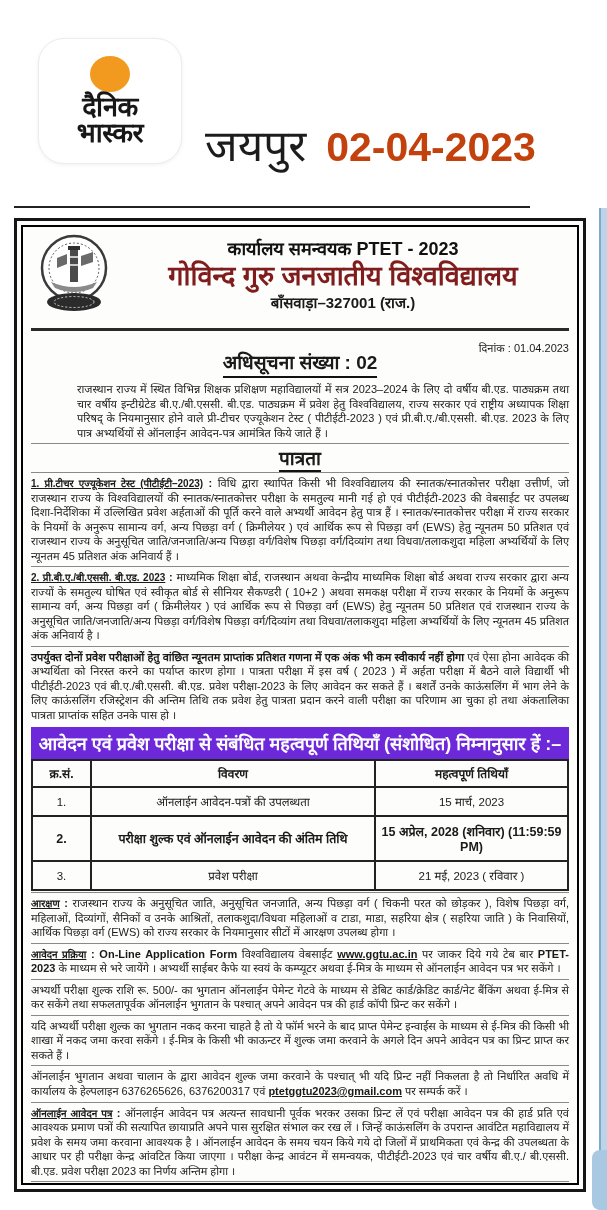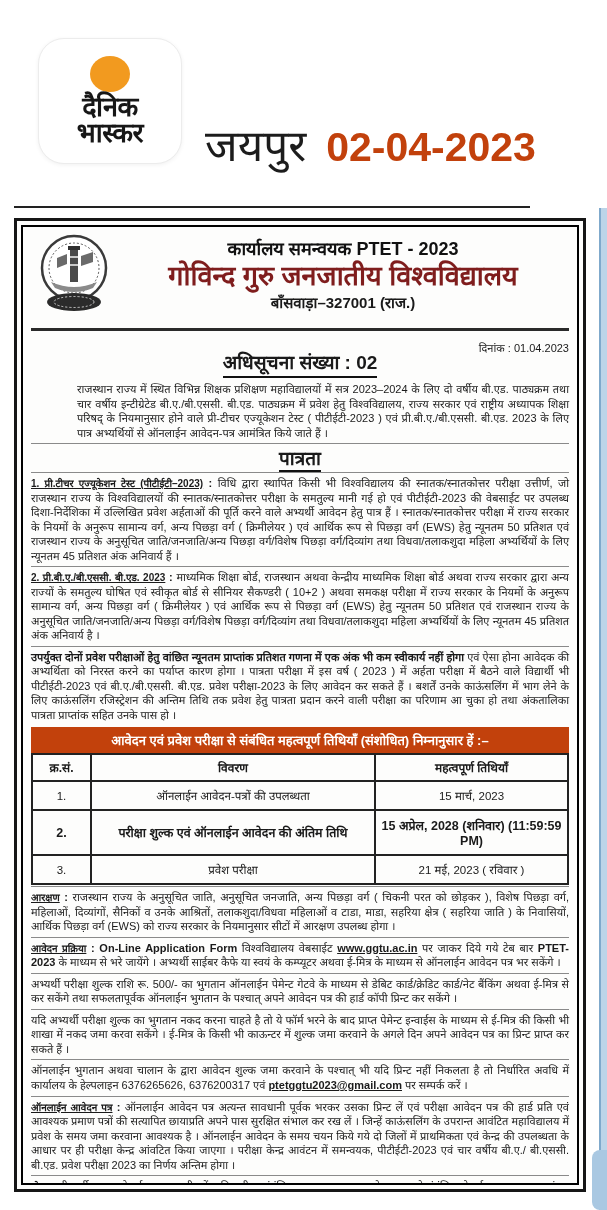--- a/index.html
+++ b/index.html
@@ -41,21 +41,21 @@
   .block{border-top:1px solid #8a8a8a;padding:3px 0;}
   .block.first{border-top:none;padding-top:0;margin-left:46px;}
   .center-head{text-align:center;font-weight:bold;font-size:19px;padding:1px 0;}
   .center-head span{border-bottom:2px solid #111;padding-bottom:1px;}
   .lead{font-weight:bold;}
   .lead.u{text-decoration:underline;font-size:10px;}
   .boldrun{font-weight:bold;}
   .linkrun{font-weight:bold;text-decoration:underline;}
 
   
-  .tbl-band{background:#c2410c;color:#fff;text-align:center;font-weight:bold;font-size:13px;padding:4px 2px;margin-top:2px;}
+  .tbl-band{background:#6d28d9;color:#fff;text-align:center;font-weight:bold;font-size:18px;padding:4px 2px;margin-top:2px;}
   table.dates{width:100%;border-collapse:collapse;margin:0 0 1px 0;}
   table.dates td,table.dates th{border:2px solid #222;font-size:11.5px;text-align:center;padding:6px 3px;}
   table.dates th{font-weight:bold;font-size:12px;padding:4px 3px;}
   table.dates .c0{width:11%;text-align:center;}
   table.dates .c1{width:53%;}
   table.dates .c2{width:36%;}
   tr.hl td{font-weight:bold;font-size:12.5px;}
 </style>
 </head>
 <body>

